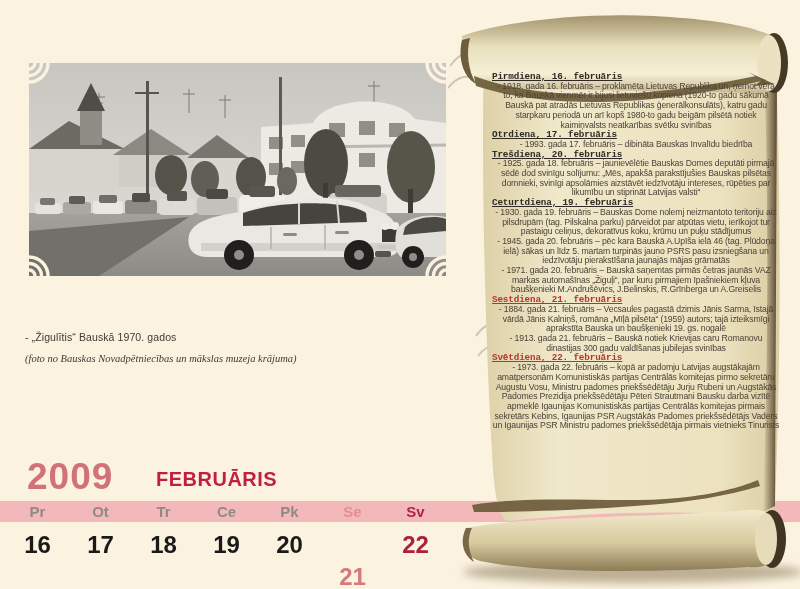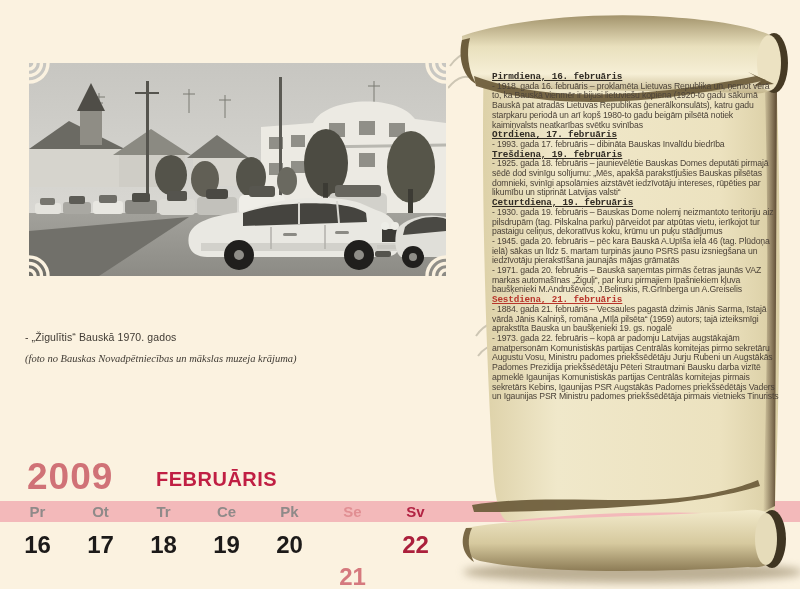--- a/index.html
+++ b/index.html
@@ -35,21 +35,21 @@
     position:absolute;left:492px;top:72px;width:288px;z-index:4;
     font-size:8.7px;line-height:9.7px;letter-spacing:-.15px;
     color:var(--c-body-text,#4c4339);
   }
   .sec-title{
     font-size:9.3px;font-weight:bold;color:var(--c-heading,#2f2a23);
     text-decoration:underline;
     font-family:Liberation Mono, monospace;
   }
   .sec-title.weekend{color:var(--c-red-heading,#b8352b);}
-  .sec-entry{white-space:pre-wrap;}
+  .sec-entry{white-space:pre-wrap;text-align:center;}
 </style>
 </head>
 <body>
 
 <div class="page">
 
   <div class="photo">
     <svg viewBox="0 0 417 213" preserveAspectRatio="none">
       <defs>
         <linearGradient id="sky" x1="0" y1="0" x2="0" y2="1">
@@ -290,33 +290,35 @@
   <div class="scroll-text">
       <div class="section">
         <div class="sec-title">Pirmdiena, 16. februāris</div>
         <div class="sec-entry">- 1918. gada 16. februāris – proklamēta Lietuvas Republika un, ņemot vērā to, ka Bauskā vienmēr ir bijusi lietuviešu kopiena (1920-to gadu sākumā Bauskā pat atradās Lietuvas Republikas ģenerālkonsulāts), katru gadu starpkaru periodā un arī kopš 1980-to gadu beigām pilsētā notiek kaimiņvalsts neatkarības svētku svinības</div>
       </div>
       <div class="section">
         <div class="sec-title">Otrdiena, 17. februāris</div>
         <div class="sec-entry">- 1993. gada 17. februāris – dibināta Bauskas Invalīdu biedrība</div>
       </div>
       <div class="section">
-        <div class="sec-title">Trešdiena, 19. februāris</div>
+        <div class="sec-title">Trešdiena, 20. februāris</div>
         <div class="sec-entry">- 1925. gada 18. februāris – jaunievēlētie Bauskas Domes deputāti pirmajā sēdē dod svinīgu solījumu: „Mēs, apakšā parakstījušies Bauskas pilsētas domnieki, svinīgi apsolāmies aizstāvēt iedzīvotāju intereses, rūpēties par likumību un stiprināt Latvijas valsti“</div>
       </div>
       <div class="section">
         <div class="sec-title">Ceturtdiena, 19. februāris</div>
         <div class="sec-entry">- 1930. gada 19. februāris – Bauskas Dome nolemj neizmantoto teritoriju aiz pilsdrupām (tag. Pilskalna parku) pārveidot par atpūtas vietu, ierīkojot tur pastaigu celiņus, dekoratīvus koku, krūmu un puķu stādījumus</div>
       </div>
       <div class="section">
         <div class="sec-entry">- 1945. gada 20. februāris – pēc kara Bauskā A.Upīša ielā 46 (tag. Plūdoņa ielā) sākas un līdz 5. martam turpinās jauno PSRS pasu izsniegšana un iedzīvotāju pierakstīšana jaunajās mājas grāmatās</div>
         <div class="sec-entry">- 1971. gada 20. februāris – Bauskā saņemtas pirmās četras jaunās VAZ markas automašīnas „Žiguļi“, par kuru pirmajiem īpašniekiem kļuva baušķenieki M.Andrušēvics, J.Belinskis, R.Grīnberga un A.Greiselis</div>
       </div>
       <div class="section">
         <div class="sec-title weekend">Sestdiena, 21. februāris</div>
         <div class="sec-entry">- 1884. gada 21. februāris – Vecsaules pagastā dzimis Jānis Sarma, īstajā vārdā Jānis Kalniņš, romāna „Mīļā pilsēta“ (1959) autors; tajā izteiksmīgi aprakstīta Bauska un baušķenieki 19. gs. nogalē</div>
-      </div>
-      <div class="section">
+        <div class="sec-entry">- 1913. gada 21. februāris – Bauskā notiek Krievijas caru Romanovu dinastijas 300 gadu valdīšanas jubilejas svinības</div>
+      </div>
+      <div class="section">
+        <div class="sec-title weekend">Svētdiena, 22. februāris</div>
         <div class="sec-entry">- 1973. gada 22. februāris – kopā ar padomju Latvijas augstākajām amatpersonām Komunistiskās partijas Centrālās komitejas pirmo sekretāru Augustu Vosu, Ministru padomes priekšsēdētāju Jurju Rubeni un Augstākās Padomes Prezidija priekšsēdētāju Pēteri Strautmani Bausku darba vizītē apmeklē Igaunijas Komunistiskās partijas Centrālās komitejas pirmais sekretārs Kebins, Igaunijas PSR Augstākās Padomes priekšsēdētājs Vaders un Igaunijas PSR Ministru padomes priekšsēdētāja pirmais vietnieks Tinurists</div>
       </div>
     </div>
 
 </div>
 
 </body></html>

